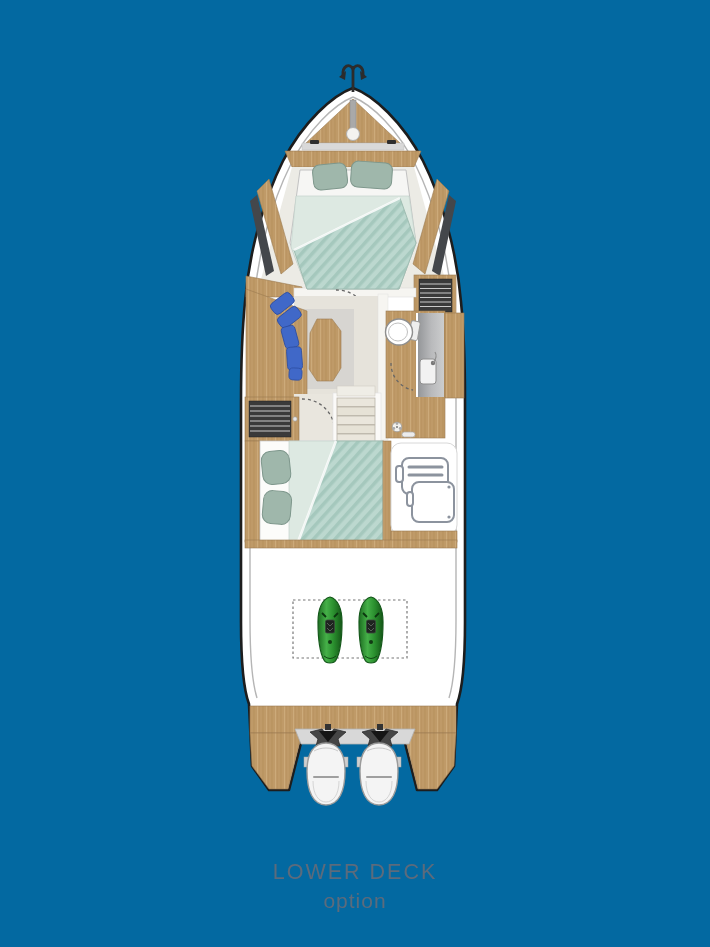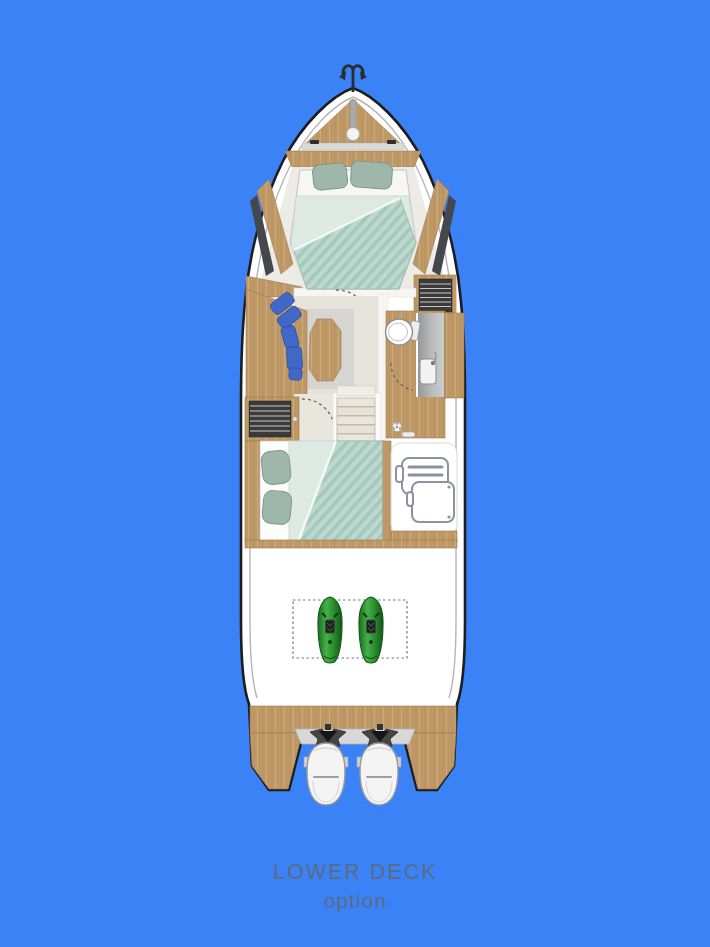--- a/index.html
+++ b/index.html
@@ -1,17 +1,17 @@
 <!DOCTYPE html>
 <html style="--text: #5c6b7c; --hull_outline: #1d1d1d; --wood: #bf9a68; --wood_dark: #9a7a50; --wood_grain: #a9854f; --floor: #e6e3db; --floor_light: #d7d5d1; --mint: #dde9e2; --teal: #bcd8cf; --teal_stripe: #a5c8bd; --sage: #9fb7ab; --sofa_blue: #4068c8; --shower_gray: #a9abad; --dark_unit: #3a3a3a; --seabob_green: #2f9e33; --seabob_green_dark: #1c6b1f; --engine_white: #f4f4f4; --dash_gray: #666666;"><head>
 <meta charset="utf-8">
 <style>
   html,body{margin:0;padding:0;background:#ffffff;}
   body{font-family:"Liberation Sans", sans-serif;}
-  .stage{width:710px;height:947px;position:relative;margin:0 auto;background:#3b82f6;}
+  .stage{width:710px;height:947px;position:relative;margin:0 auto;background:#0369a1;}
   svg{display:block;}
   .hull{fill:#ffffff;stroke:var(--hull_outline,#1d1d1d);stroke-width:2.6;stroke-linejoin:round;}
   .gunwale{fill:none;stroke:#b5b5b5;stroke-width:1.4;}
   .wood{fill:url(#woodp);stroke:var(--wood_dark,#9a7a50);stroke-width:.6;}
   .floor{fill:var(--floor,#e6e3db);}
   .dark-unit{fill:var(--dark_unit,#3a3a3a);stroke:#222;stroke-width:.5;}
   .slat{stroke:#c9c9c9;stroke-width:1.1;}
   .dash{fill:none;stroke:var(--dash_gray,#666);stroke-width:1.3;stroke-dasharray:3 3;}
   .mint{fill:var(--mint,#dde9e2);stroke:#c3d2cb;stroke-width:.7;}
   .stripe{fill:url(#stripep);stroke:#9fbdb2;stroke-width:1;}

